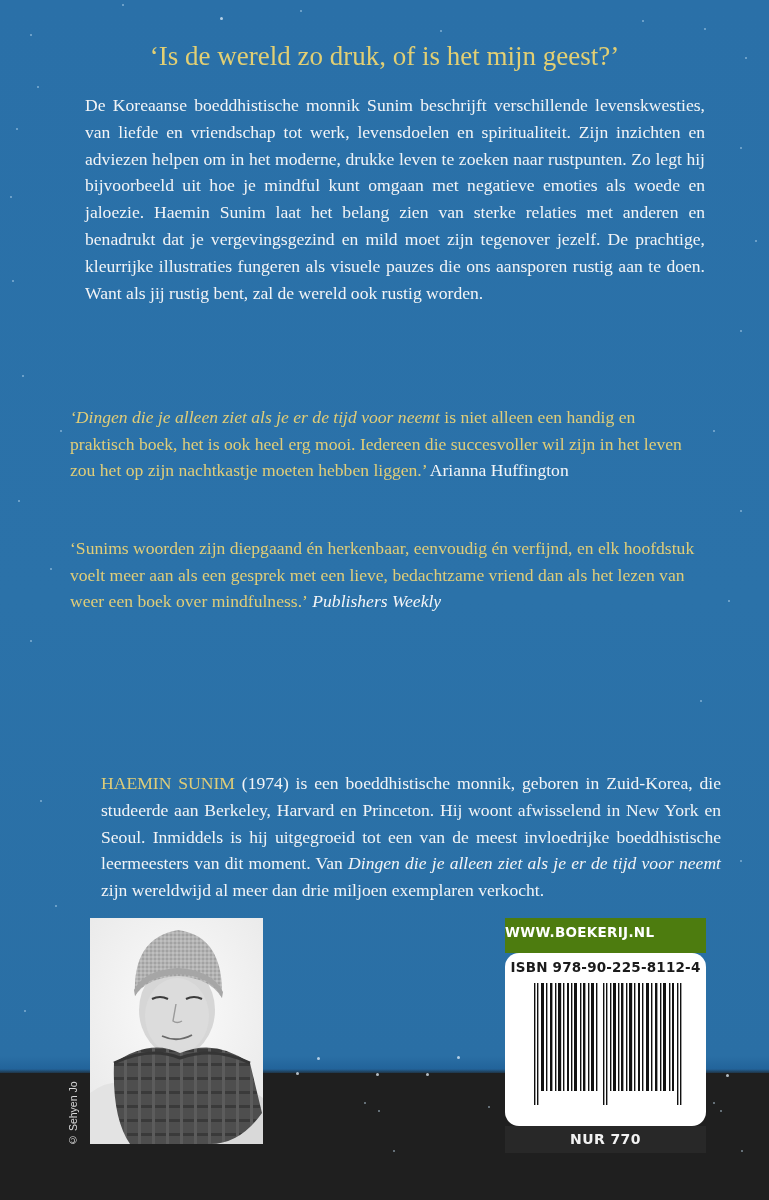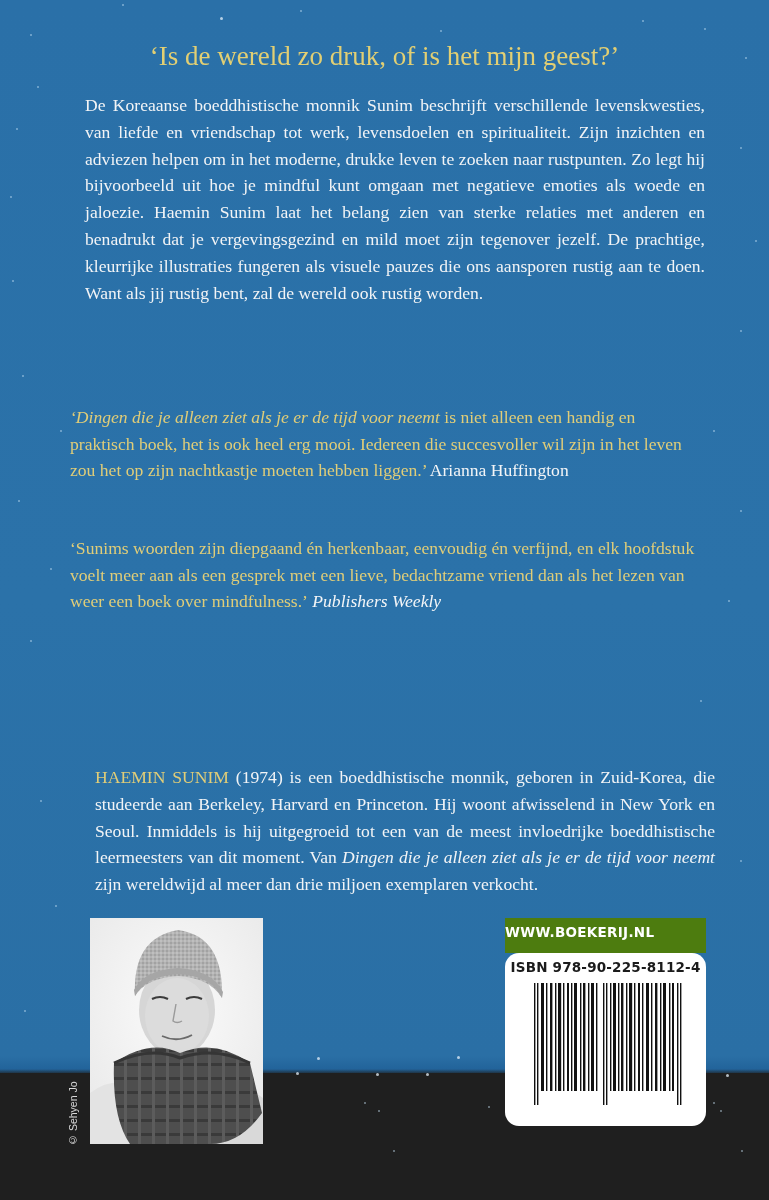--- a/index.html
+++ b/index.html
@@ -145,21 +145,21 @@
 <p class="para desc" style="margin:0">De Koreaanse boeddhistische monnik Sunim beschrijft verschillende levenskwesties, van liefde en vriendschap tot werk, levensdoelen en spiritualiteit. Zijn inzichten en adviezen helpen om in het moderne, drukke leven te zoeken naar rustpunten. Zo legt hij bijvoorbeeld uit hoe je mindful kunt omgaan met negatieve emoties als woede en jaloezie. Haemin Sunim laat het belang zien van sterke relaties met anderen en benadrukt dat je vergevingsgezind en mild moet zijn tegenover jezelf. De prachtige, kleurrijke illustraties fungeren als visuele pauzes die ons aansporen rustig aan te doen. Want als jij rustig bent, zal de wereld ook rustig worden.</p>
 
 <p class="quote q1" style="margin:0">
   <i>‘</i><i>Dingen die je alleen ziet als je er de tijd voor neemt</i><span> is niet alleen een handig en praktisch boek, het is ook heel erg mooi. Iedereen die succesvoller wil zijn in het leven zou het op zijn nachtkastje moeten hebben liggen.’</span><span class="src"> Arianna Huffington</span>
 </p>
 
 <p class="quote q2" style="margin:0">
   <span>‘Sunims woorden zijn diepgaand én herkenbaar, eenvoudig én verfijnd, en elk hoofdstuk voelt meer aan als een gesprek met een lieve, bedachtzame vriend dan als het lezen van weer een boek over mindfulness.’</span><i class="src"> Publishers Weekly</i>
 </p>
 
-<p class="para bio" style="margin:10px">
+<p class="para bio" style="margin:16px">
   <span class="gold">HAEMIN SUNIM</span><span> (1974) is een boeddhistische monnik, geboren in Zuid-Korea, die studeerde aan Berkeley, Harvard en Princeton. Hij woont afwisselend in New York en Seoul. Inmiddels is hij uitgegroeid tot een van de meest invloedrijke boeddhistische leermeesters van dit moment. Van </span><i>Dingen die je alleen ziet als je er de tijd voor neemt</i><span> zijn wereldwijd al meer dan drie miljoen exemplaren verkocht.</span>
 </p>
 
 <div class="photo" title="Portretfoto van Haemin Sunim met muts en sjaal">
   <svg width="173" height="226" viewBox="0 0 173 226">
     <defs>
       <radialGradient id="bg" cx="50%" cy="40%" r="70%">
         <stop offset="0%" stop-color="#fbfbfb"></stop>
         <stop offset="100%" stop-color="#e9e9e9"></stop>
       </radialGradient>
@@ -238,13 +238,14 @@
           <rect x="123" y="0" width="2.4" height="108"></rect>
         <rect x="128" y="0" width="1.4" height="108"></rect>
           <rect x="131" y="0" width="3" height="108"></rect>
         <rect x="137" y="0" width="1.4" height="108"></rect>
           <rect x="140" y="0" width="2" height="108"></rect>
         <rect x="145" y="0" width="1.4" height="122"></rect>
           <rect x="148" y="0" width="1.4" height="122"></rect>
       </g>
     </svg>
   </div>
+  <div class="nur">NUR 770</div>
 </div>
 
 </body></html>

